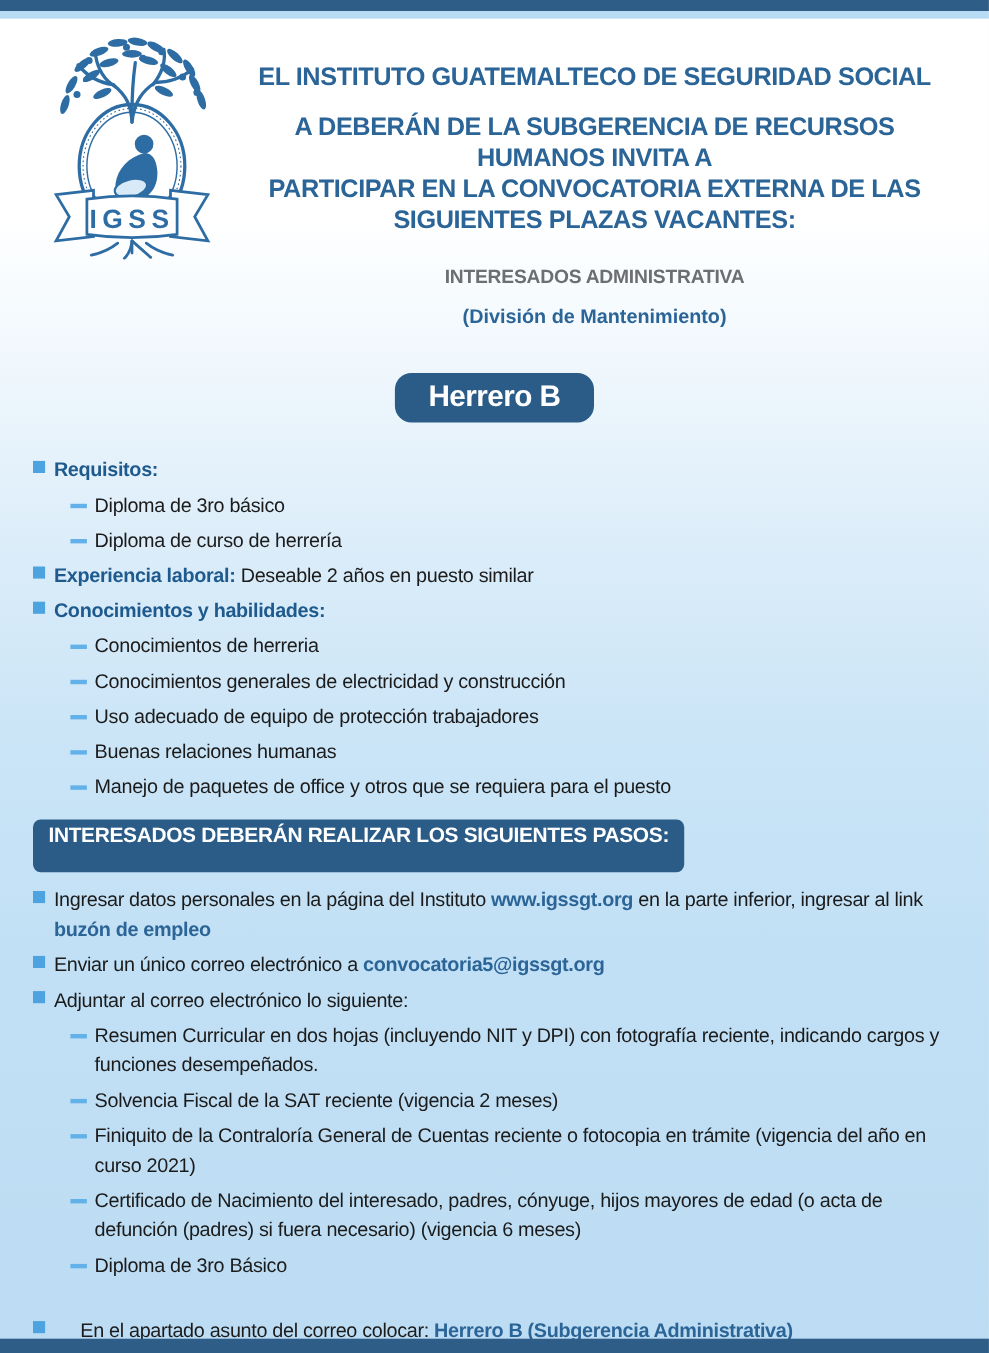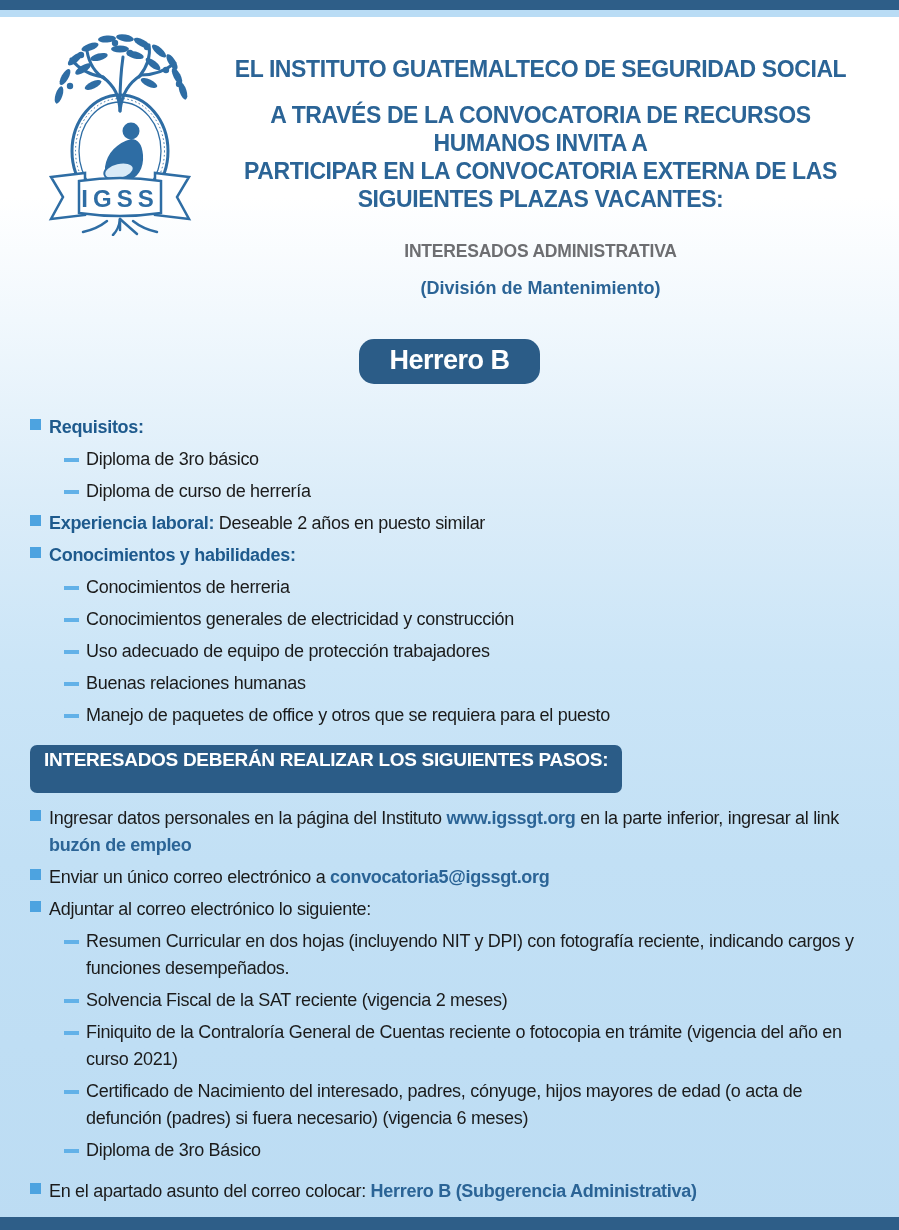--- a/index.html
+++ b/index.html
@@ -22,21 +22,21 @@
     padding:6px 30px 8px;border-radius:15px;letter-spacing:-0.5px;}
   .content{padding:30px 28px 0 30px;color:#1b1b1b;}
   .row{display:flex;align-items:flex-start;margin-bottom:5px;font-size:18px;line-height:27px;letter-spacing:-0.3px;}
   .sub{margin-left:34px;}
   .sq{width:11px;height:11px;background:#4da3e0;flex:none;margin:5px 8px 0 0;}
   .dash{width:15px;height:4px;background:#62b1e8;flex:none;margin:12px 7px 0 0;}
   .lbl{color:#1e5a8d;font-weight:bold;}
   .link{color:#2b6496;font-weight:bold;text-decoration:none;cursor:pointer;}
   .steps-bar{width:fit-content;margin:16px 0 12px 30px;background:#2b5c87;color:#ffffff;font-weight:bold;
     font-size:19px;letter-spacing:-0.3px;padding:4px 14px 22px;border-radius:7px;}
-  .gap-top{margin-top:14px;}
+  .gap-top{margin-top:32px;gap:24px;}
   .deadline-wrap{text-align:center;margin-top:22px;}
   .deadline{display:inline-block;background:#2b5c87;color:#ffffff;font-weight:bold;font-size:19.5px;
     letter-spacing:-0.3px;padding:5px 20px 7px;border-radius:7px;}
   .bottombar{position:absolute;left:0;right:0;bottom:0;height:13px;background:#2e5e88;}
 </style>
 </head>
 <body>
 
 <div class="poster">
   <div class="topbar"></div>
@@ -101,21 +101,21 @@
           <path d="M72,190 Q62,198 48,201"></path>
           <path d="M85,188 Q84,198 78,204"></path>
           <path d="M98,190 Q108,198 122,201"></path>
           <path d="M85,188 Q94,196 102,203"></path>
           <path d="M85,188 L85,199"></path>
         </g>
       </svg>
     </div>
     <div class="header-text">
       <div class="h-line h1m">EL INSTITUTO GUATEMALTECO DE SEGURIDAD SOCIAL</div>
-      <div class="h-line">A TRAVÉS DE LA CONVOCATORIA DE RECURSOS HUMANOS INVITA A</div>
+      <div class="h-line">A DEBERÁN DE LA SUBGERENCIA DE RECURSOS HUMANOS INVITA A</div>
       <div class="h-line">PARTICIPAR EN LA CONVOCATORIA EXTERNA DE LAS SIGUIENTES PLAZAS VACANTES:</div>
       <div class="dept">INTERESADOS ADMINISTRATIVA</div>
       <div class="division">(División de Mantenimiento)</div>
     </div>
   </div>
 
   <div class="badge-wrap">
     <span class="badge">Herrero B</span>
   </div>
 

